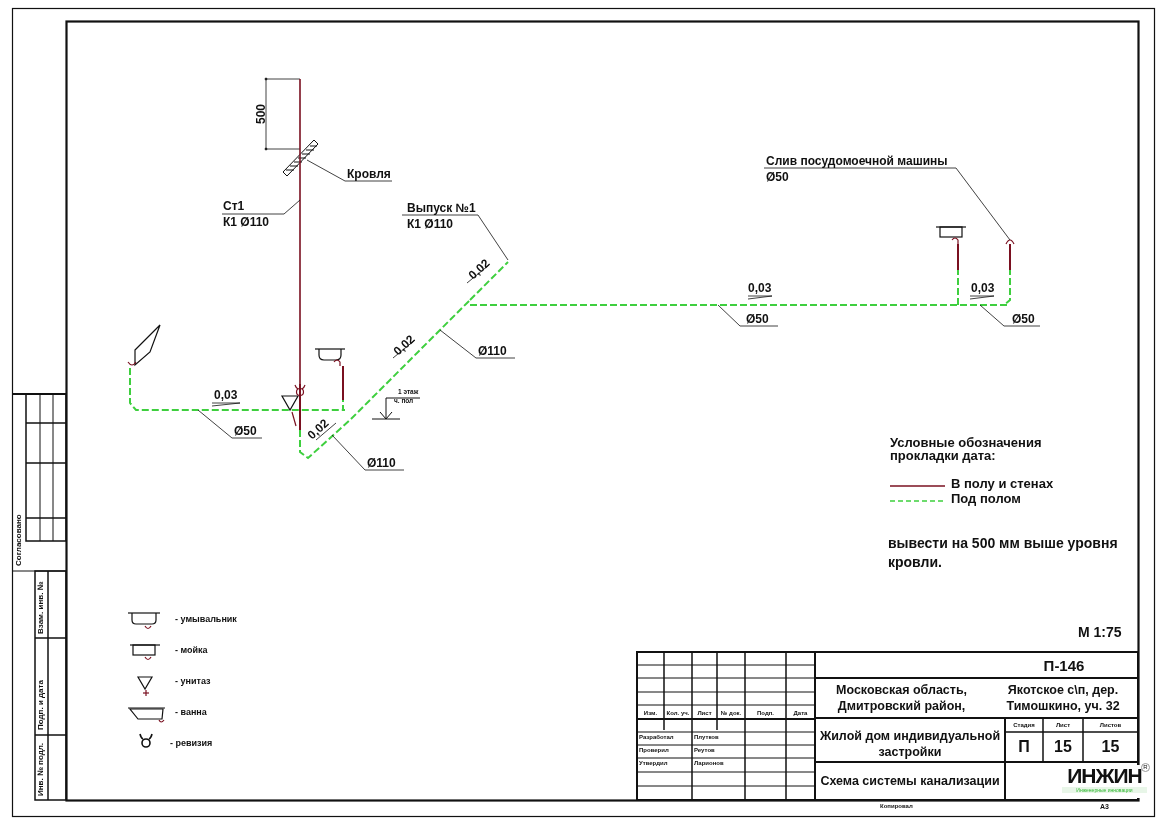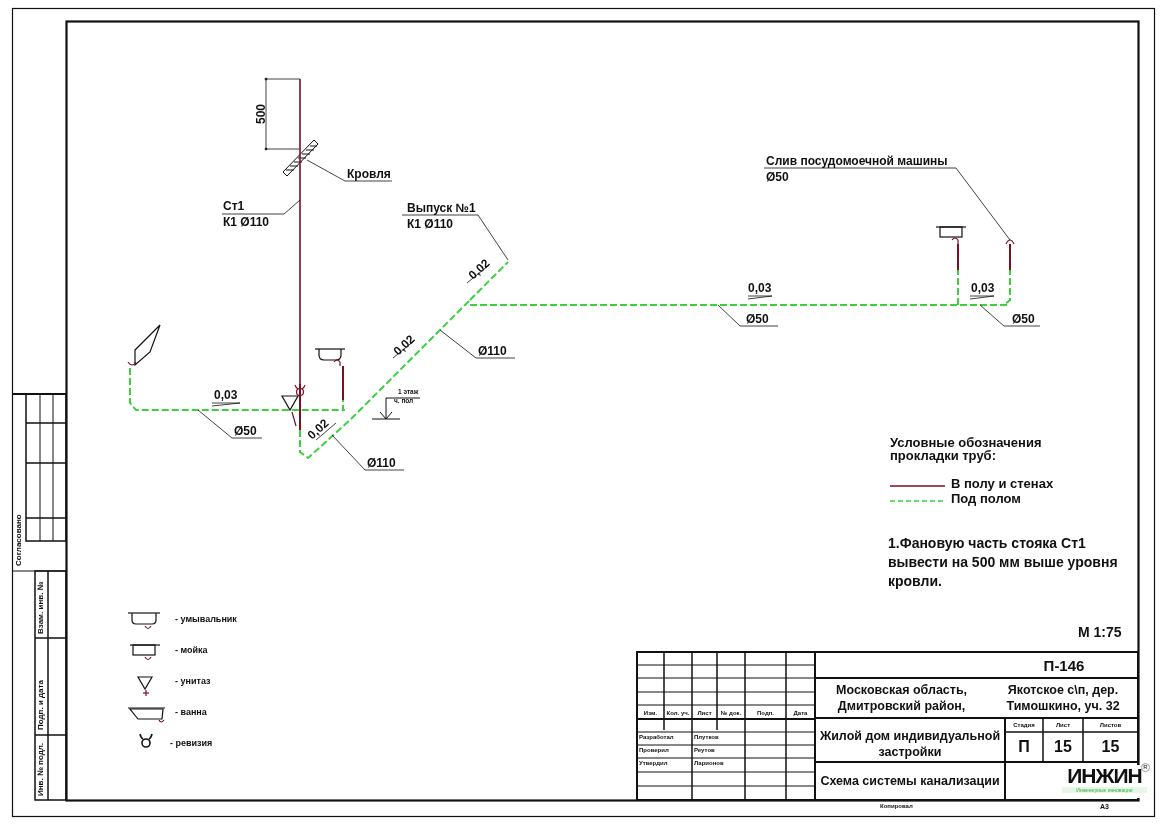--- a/index.html
+++ b/index.html
@@ -227,27 +227,26 @@
   </g>
 </svg>
 
 <div class="vert" style="left:14px;top:566px;">Согласовано</div>
 <div class="vert" style="left:36px;top:634px;">Взам. инв. №</div>
 <div class="vert" style="left:36px;top:730px;">Подп. и дата</div>
 <div class="vert" style="left:36px;top:796px;">Инв. № подл.</div>
 
 <div class="abs legend-title" style="left:890px;top:436px;">
   <div>Условные обозначения</div>
-  <div>прокладки труб:</div>
+  <div>прокладки дата:</div>
 </div>
 <div class="abs legend-title" style="left:951px;top:477px;">В полу и стенах</div>
 <div class="abs legend-title" style="left:951px;top:492px;">Под полом</div>
 
 <div class="abs note" style="left:888px;top:534px;">
-  <div>1.Фановую часть стояка Ст1</div>
   <div>вывести на 500 мм выше уровня</div>
   <div>кровли.</div>
 </div>
 <div class="abs scale" style="left:1078px;top:624px;">М 1:75</div>
 
 <div class="stamp-cell tiny" style="left:637px;top:706px;width:27px;height:13px;">Изм.</div>
 <div class="stamp-cell tiny" style="left:664px;top:706px;width:28px;height:13px;">Кол. уч.</div>
 <div class="stamp-cell tiny" style="left:692px;top:706px;width:25px;height:13px;">Лист</div>
 <div class="stamp-cell tiny" style="left:717px;top:706px;width:28px;height:13px;">№ док.</div>
 <div class="stamp-cell tiny" style="left:745px;top:706px;width:41px;height:13px;">Подп.</div>

